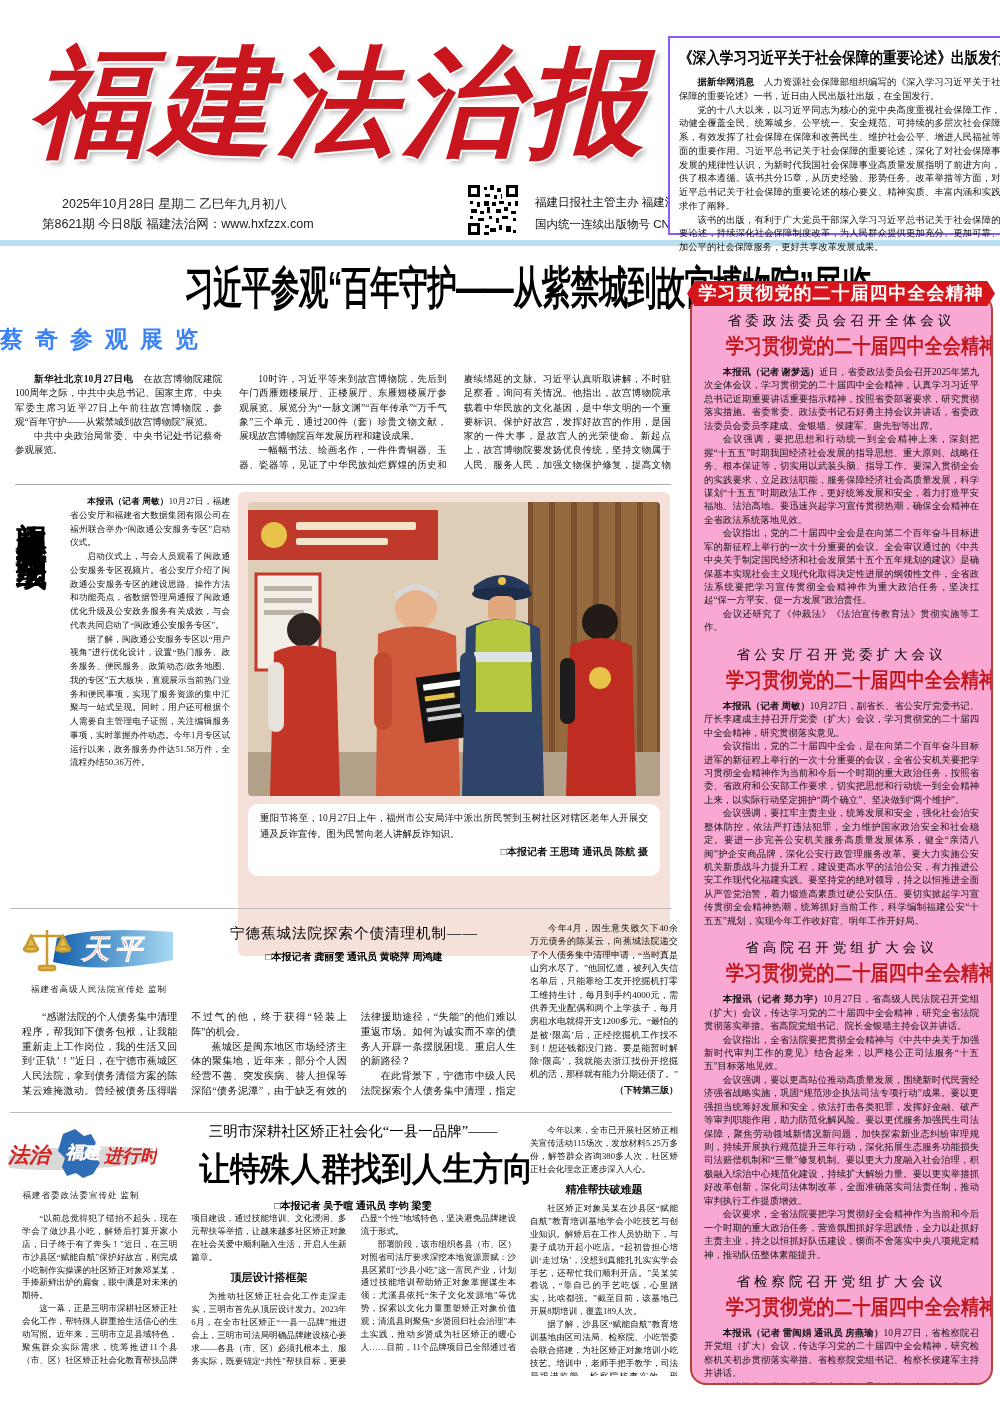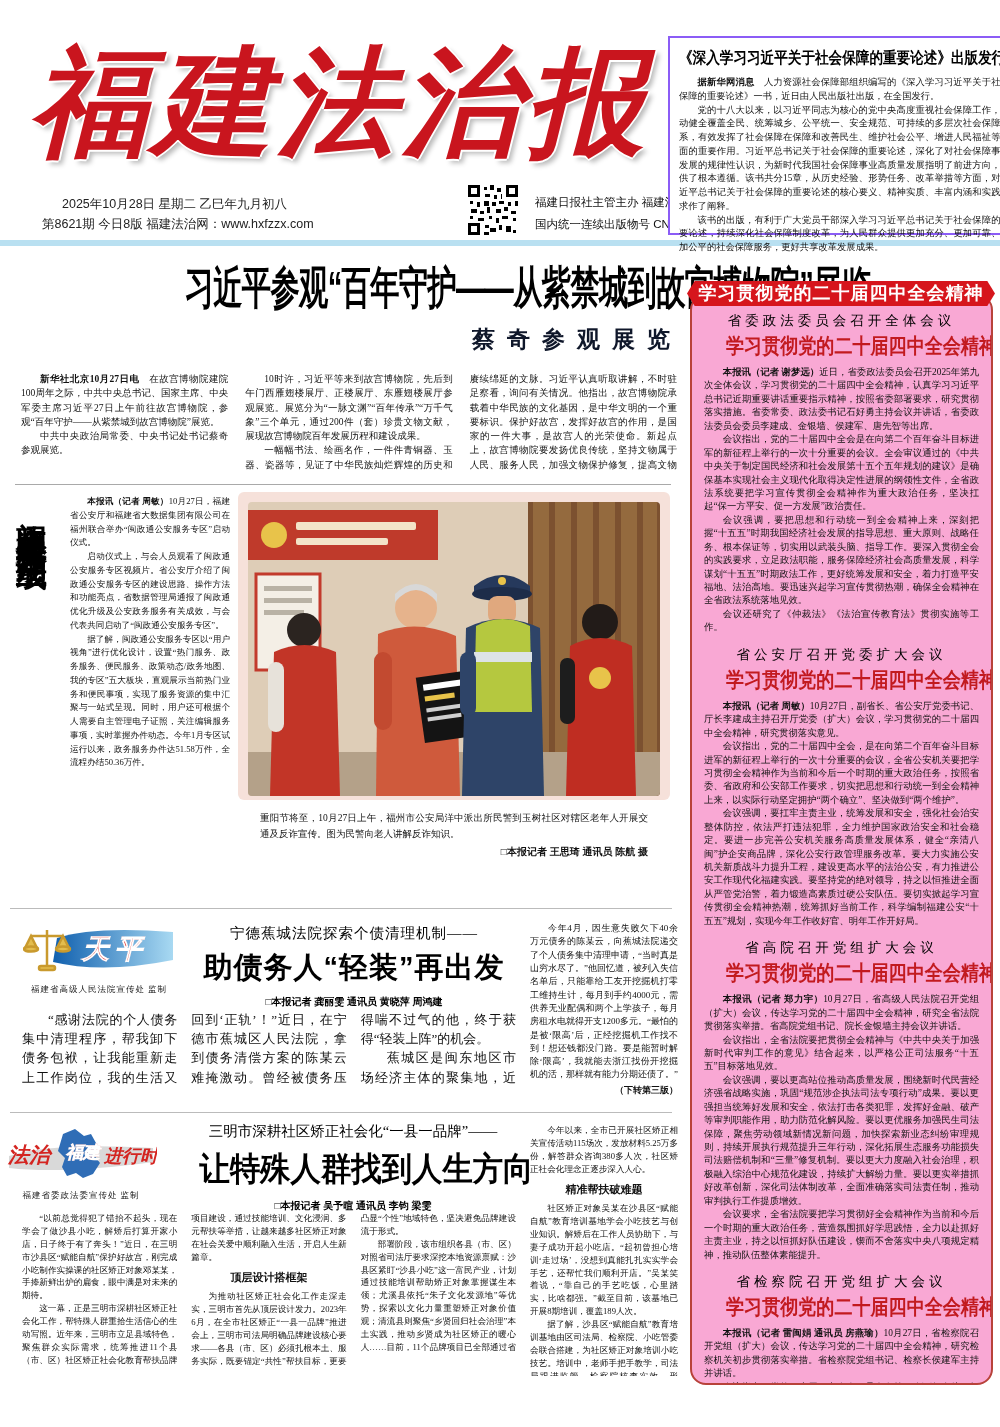--- a/index.html
+++ b/index.html
@@ -21,52 +21,52 @@
   
   .tr-box { position:absolute; left:668px; top:36px; width:353px; height:199px; border:2px solid #8b5cf6; padding:8px 9px; background:#fff; }
   .tr-title { font-family:"Liberation Sans",sans-serif; font-weight:bold; font-size:16px; white-space:nowrap;
     transform:scaleX(.85); transform-origin:left center; margin:2px 0 7px; color:#000; }
   .tr-body { font-size:9.3px; line-height:1.48; text-align:justify; }
   p.ind { text-indent:2em; margin:0; }
 
   
   .lead-hl { position:absolute; left:0; top:258px; width:682px; text-align:center; white-space:nowrap; }
   .lead-hl span { display:inline-block; font-family:"Liberation Sans",sans-serif; font-weight:bold; font-size:45px; letter-spacing:-1px; transform:scaleX(.65); transform-origin:center; color:#000; }
-  .lead-sub { position:absolute; left:0; top:324px; width:682px; text-align:right; font-size:23px; font-weight:600; letter-spacing:12px; color:#0f172a; }
-  .lead-body { position:absolute; left:21px; top:372px; width:656px; height:106px; column-count:3; column-gap:17px; font-size:9.5px; line-height:1.5; text-align:justify; overflow:hidden; }
+  .lead-sub { position:absolute; left:0; top:324px; width:682px; text-align:left; font-size:23px; font-weight:600; letter-spacing:12px; color:#3b82f6; }
+  .lead-body { position:absolute; left:15px; top:372px; width:656px; height:106px; column-count:3; column-gap:17px; font-size:9.5px; line-height:1.5; text-align:justify; overflow:hidden; }
   .rule { position:absolute; border-top:1px solid #a9a9a9; }
   .rule1 { left:15px; top:484px; width:656px; }
   .rule2 { left:10px; top:908px; width:662px; border-top-color:#bbb; }
   .rule3 { left:10px; top:1112px; width:662px; border-top-color:#bbb; }
 
   
   .va-hl { position:absolute; left:10px; top:498px; height:400px; writing-mode:vertical-rl;
     font-family:"Liberation Sans",sans-serif; font-weight:bold; font-size:31px; letter-spacing:3px; color:#000; }
   .va-body { position:absolute; left:70px; top:495px; width:160px; height:412px; font-size:8.6px; line-height:1.6; text-align:justify; overflow:hidden; }
 
   
-  .photo-wrap { position:absolute; left:238px; top:492px; width:432px; height:308px; background:#f6e1da; border-radius:6px; padding:10px; }
+  .photo-wrap { position:absolute; left:238px; top:492px; width:432px; height:464px; background:#f6e1da; border-radius:6px; padding:10px; }
   .photo-svg { display:block; width:412px; height:294px; border-radius:4px; }
   .caption-card { background:#fff; border-radius:10px; margin-top:8px; padding:7px 12px; height:72px; }
   .caption-text { font-size:9.5px; line-height:1.65; text-align:justify; }
   .caption-credit { font-size:10px; font-weight:bold; font-family:"Liberation Sans",sans-serif; text-align:right; margin-top:3px; }
 
   
   .sec-logo { position:absolute; width:154px; text-align:center; }
   .tp-logo { left:22px; top:922px; }
   .fz-logo { left:4px; top:1124px; }
   .jz { font-size:8.5px; letter-spacing:1px; color:#222; margin-top:4px; }
 
   
   .tp-head { position:absolute; left:190px; top:924px; width:328px; text-align:center; }
   .tp-kicker { font-size:14.5px; letter-spacing:1px; color:#000; }
   .tp-hl { font-family:"Liberation Sans",sans-serif; font-weight:bold; font-size:29px; margin-top:5px; color:#000; letter-spacing:1px; }
   .byline { font-size:10px; font-weight:bold; font-family:"Liberation Sans",sans-serif; margin-top:7px; color:#000; }
   .tp-col4 { position:absolute; left:530px; top:922px; width:148px; height:184px; font-size:9px; line-height:1.48; text-align:justify; overflow:hidden; }
-  .tp-body { position:absolute; left:22px; top:1010px; width:494px; height:96px; column-count:3; column-gap:14px; font-size:13px; line-height:1.48; text-align:justify; overflow:hidden; }
+  .tp-body { position:absolute; left:22px; top:1010px; width:494px; height:96px; column-count:3; column-gap:14px; font-size:10px; line-height:1.48; text-align:justify; overflow:hidden; }
   .jump { text-align:right; font-weight:bold; font-family:"Liberation Sans",sans-serif; margin-top:2px; }
 
   
   .fz-head { position:absolute; left:185px; top:1122px; width:336px; text-align:center; }
   .fz-kicker { font-size:14.5px; color:#000; }
   .fz-hl { margin-top:6px; white-space:nowrap; }
   .fz-hl span { display:inline-block; font-family:"Liberation Sans",sans-serif; font-weight:bold; font-size:33px; transform:scaleX(.92); transform-origin:center; color:#000; }
   .fz-col4 { position:absolute; left:530px; top:1124px; width:148px; height:252px; font-size:8.6px; line-height:1.5; text-align:justify; overflow:hidden; }
   .fz-body { position:absolute; left:22px; top:1212px; width:494px; height:162px; column-count:3; column-gap:14px; font-size:8.6px; line-height:1.5; text-align:justify; overflow:hidden; }
   .subhead { text-align:center; font-weight:bold; font-family:"Liberation Sans",sans-serif; font-size:11px; margin:5px 0; text-indent:0; }
@@ -251,21 +251,20 @@
         <ellipse cx="8" cy="27" rx="7" ry="2.5"></ellipse>
           <ellipse cx="40" cy="27" rx="7" ry="2.5"></ellipse>
         <rect x="16" y="44" width="16" height="4" rx="2"></rect>
       </g>
       <text x="92" y="36" font-family="Liberation Sans, sans-serif" font-size="27" font-weight="bold" font-style="italic" fill="#e0231d" text-anchor="middle" stroke="#ffffff" stroke-width="0.7" letter-spacing="6">天平</text>
     </svg>
     <div class="jz">福建省高级人民法院宣传处 监制</div>
   </div>
   <div class="tp-head">
     <div class="tp-kicker">宁德蕉城法院探索个债清理机制——</div>
-    <div class="tp-hl">助债务人“轻装”再出发</div>
     <div class="byline">□本报记者 龚丽雯 通讯员 黄晓萍 周鸿建</div>
   </div>
   <div class="tp-col4">
     <p class="ind">今年4月，因生意失败欠下40余万元债务的陈某云，向蕉城法院递交了个人债务集中清理申请，“当时真是山穷水尽了。”他回忆道，被列入失信名单后，只能靠给工友开挖掘机打零工维持生计，每月到手约4000元，需供养无业配偶和两个上学孩子，每月房租水电就得开支1200多元。“最怕的是被‘限高’后，正经挖掘机工作找不到！想还钱都没门路。要是能暂时解除‘限高’，我就能去浙江找份开挖掘机的活，那样就有能力分期还债了。”</p>
     <div class="jump">（下转第三版）</div>
   </div>
   <div class="tp-body">
     <p class="ind">“感谢法院的个人债务集中清理程序，帮我卸下债务包袱，让我能重新走上工作岗位，我的生活又回到‘正轨’！”近日，在宁德市蕉城区人民法院，拿到债务清偿方案的陈某云难掩激动。曾经被债务压得喘不过气的他，终于获得“轻装上阵”的机会。</p>
     <p class="ind">蕉城区是闽东地区市场经济主体的聚集地，近年来，部分个人因经营不善、突发疾病、替人担保等深陷“债务泥潭”，由于缺乏有效的法律援助途径，“失能”的他们难以重返市场。如何为诚实而不幸的债务人开辟一条摆脱困境、重启人生的新路径？</p>
     <p class="ind">在此背景下，宁德市中级人民法院探索个人债务集中清理，指定蕉城等地法院试点先行。陈某云正是首批受益债务人之一。</p>
@@ -305,22 +304,22 @@
   </div>
 
   <div class="red-banner">学习贯彻党的二十届四中全会精神</div>
   <div class="red-box">
 
     <div class="rb-article">
       <div class="rb-kicker">省委政法委员会召开全体会议</div>
       <div class="rb-hl"><span>学习贯彻党的二十届四中全会精神</span></div>
       <div class="rb-body">
         <p class="ind"><b>本报讯（记者 谢梦远）</b><span>近日，省委政法委员会召开2025年第九次全体会议，学习贯彻党的二十届四中全会精神，认真学习习近平总书记近期重要讲话重要指示精神，按照省委部署要求，研究贯彻落实措施。省委常委、政法委书记石好勇主持会议并讲话，省委政法委员会委员李建成、金银墙、侯建军、唐先智等出席。</span></p>
+        <p class="ind">会议强调，要把思想和行动统一到全会精神上来，深刻把握“十五五”时期我国经济社会发展的指导思想、重大原则、战略任务、根本保证等，切实用以武装头脑、指导工作。要深入贯彻全会的实践要求，立足政法职能，服务保障经济社会高质量发展，科学谋划“十五五”时期政法工作，更好统筹发展和安全，着力打造平安福地、法治高地。要迅速兴起学习宣传贯彻热潮，确保全会精神在全省政法系统落地见效。</p>
         <p class="ind">会议指出，党的二十届四中全会是在向第二个百年奋斗目标进军的新征程上举行的一次十分重要的会议。全会审议通过的《中共中央关于制定国民经济和社会发展第十五个五年规划的建议》是确保基本实现社会主义现代化取得决定性进展的纲领性文件，全省政法系统要把学习宣传贯彻全会精神作为重大政治任务，坚决扛起“保一方平安、促一方发展”政治责任。</p>
-        <p class="ind">会议强调，要把思想和行动统一到全会精神上来，深刻把握“十五五”时期我国经济社会发展的指导思想、重大原则、战略任务、根本保证等，切实用以武装头脑、指导工作。要深入贯彻全会的实践要求，立足政法职能，服务保障经济社会高质量发展，科学谋划“十五五”时期政法工作，更好统筹发展和安全，着力打造平安福地、法治高地。要迅速兴起学习宣传贯彻热潮，确保全会精神在全省政法系统落地见效。</p>
         <p class="ind">会议还研究了《仲裁法》《法治宣传教育法》贯彻实施等工作。</p>
       </div>
     </div>
 
     <div class="rb-article">
       <div class="rb-kicker">省公安厅召开党委扩大会议</div>
       <div class="rb-hl"><span>学习贯彻党的二十届四中全会精神</span></div>
       <div class="rb-body">
         <p class="ind"><b>本报讯（记者 周敏）</b><span>10月27日，副省长、省公安厅党委书记、厅长李建成主持召开厅党委（扩大）会议，学习贯彻党的二十届四中全会精神，研究贯彻落实意见。</span></p>
         <p class="ind">会议指出，党的二十届四中全会，是在向第二个百年奋斗目标进军的新征程上举行的一次十分重要的会议，全省公安机关要把学习贯彻全会精神作为当前和今后一个时期的重大政治任务，按照省委、省政府和公安部工作要求，切实把思想和行动统一到全会精神上来，以实际行动坚定拥护“两个确立”、坚决做到“两个维护”。</p>

